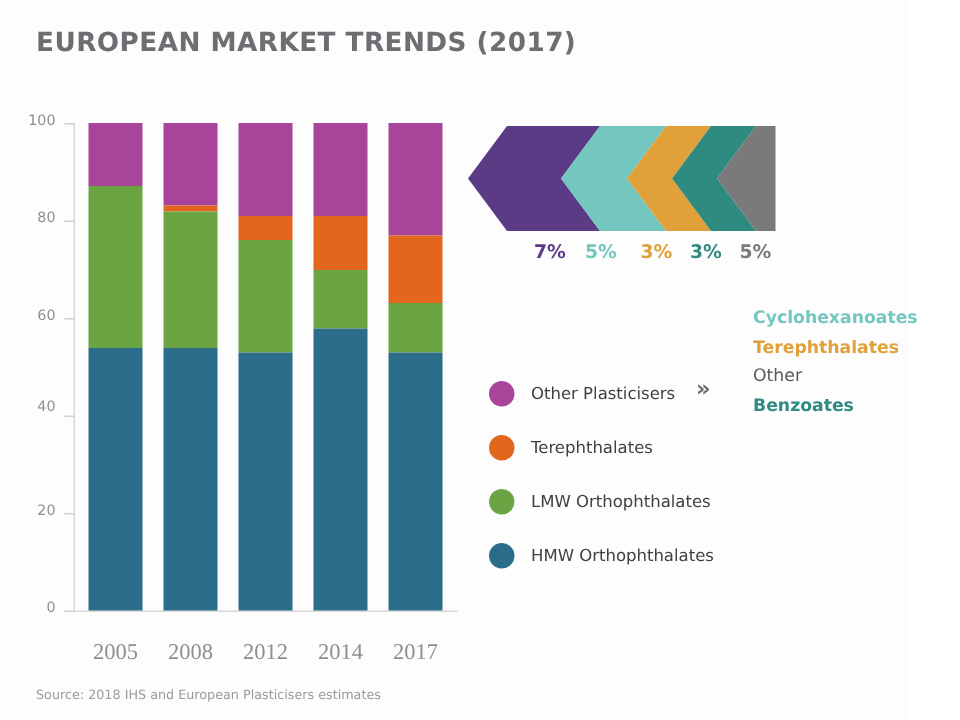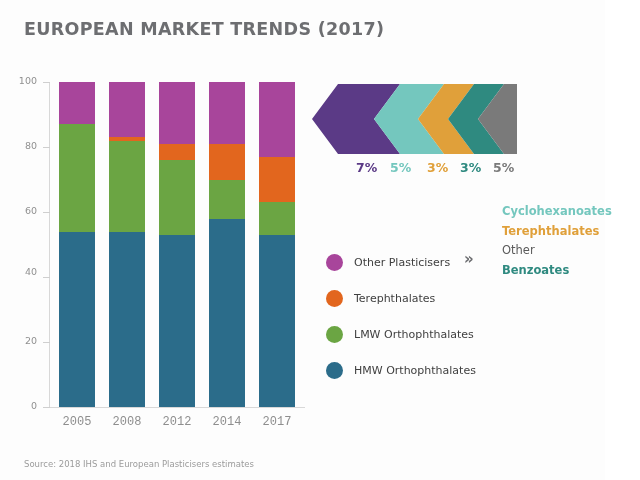--- a/index.html
+++ b/index.html
@@ -29,23 +29,23 @@
   .tick{position:absolute;left:-12px;width:7px;height:1px;background:#cfcfcf;}
   .ylab{
     position:absolute;width:30px;text-align:right;
     font-size:9.5px;color:#909090;
     font-family:"DejaVu Sans", sans-serif;
   }
 
   .bar{position:absolute;bottom:0;width:36px;display:flex;flex-direction:column-reverse;}
   .seg{width:100%;}
   .xlab{
-    position:absolute;top:333px;width:52px;text-align:center;
-    font-size:12px;color:#8e8e8e;
-    font-family:Liberation Mono, monospace;
+    position:absolute;top:345px;width:52px;text-align:center;
+    font-size:15px;color:#8e8e8e;
+    font-family:Liberation Serif, serif;
   }
 
   
   .chev-wrap{position:absolute;left:312px;top:84px;width:205px;height:70px;}
   .pct-row{position:absolute;left:312px;top:160px;width:215px;height:20px;}
   .pct{
     position:absolute;font-size:12.5px;font-weight:bold;
     font-family:"DejaVu Sans", sans-serif;
   }
 

